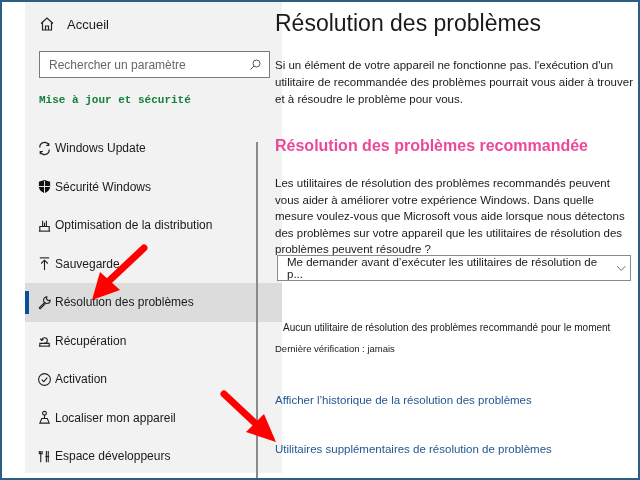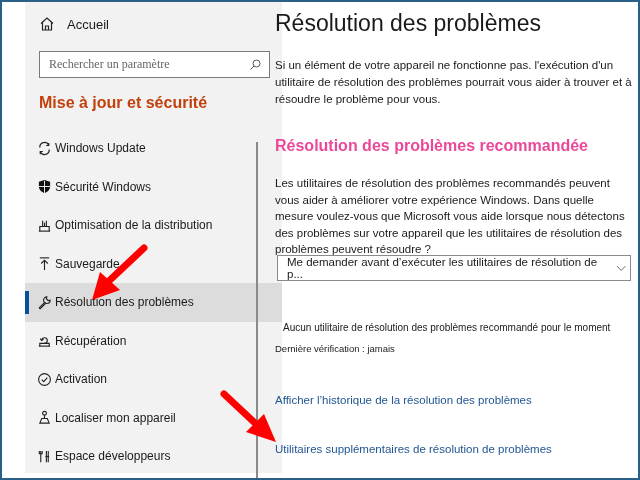--- a/index.html
+++ b/index.html
@@ -35,28 +35,28 @@
     .home svg { width: 16px; height: 16px; }
     .search {
       position: absolute; left: 14px; top: 51px;
       width: 231px; height: 27px;
       border: 1px solid #7a7a7a; background: #fff;
       display: flex; align-items: center; justify-content: space-between;
       padding: 0 8px 0 9px;
     }
     .search input {
       border: none; outline: none; background: transparent;
-      font-family: Liberation Serif, serif; font-size: 12px; color: #555;
+      font-family: Liberation Sans, sans-serif; font-size: 12px; color: #555;
       width: 190px;
     }
     .search input::placeholder { color: #666; }
     .search svg { width: 12px; height: 12px; }
     .section-title {
       position: absolute; left: 14px; top: 94px;
-      font-size: 16px; font-weight: bold; color: #c2410c;
+      font-size: 11px; font-weight: bold; color: #15803d; font-family: Liberation Mono, monospace;
     }
     .nav { position: absolute; left: 0; top: 129px; width: 257px; }
     .nav-item {
       height: 38.5px; display: flex; align-items: center;
       padding-left: 12px; gap: 3px; font-size: 12px; color: #1a1a1a;
       position: relative;
     }
     .nav-item.active { background: #dcdcdc; }
     .nav-item.active::before {
       content: ""; position: absolute; left: 0; top: 8px; bottom: 8px;
@@ -203,21 +203,21 @@
       </svg>
       <span>Espace développeurs</span>
     </div>
   </div>
 </div>
 
 <div class="divider"></div>
 
 <div class="main">
   <h1 class="page-title">Résolution des problèmes</h1>
-  <p class="intro">Si un élément de votre appareil ne fonctionne pas. l'exécution d'un utilitaire de résolution des problèmes pourrait vous aider à trouver et à résoudre le problème pour vous.</p>
+  <p class="intro">Si un élément de votre appareil ne fonctionne pas. l'exécution d'un utilitaire de recommandée des problèmes pourrait vous aider à trouver et à résoudre le problème pour vous.</p>
   <h2 class="sub-title">Résolution des problèmes recommandée</h2>
   <p class="desc">Les utilitaires de résolution des problèmes recommandés peuvent vous aider à améliorer votre expérience Windows. Dans quelle mesure voulez-vous que Microsoft vous aide lorsque nous détectons des problèmes sur votre appareil que les utilitaires de résolution des problèmes peuvent résoudre ?</p>
   <div class="dropdown">
     <span>Me demander avant d’exécuter les utilitaires de résolution de p...</span>
     <svg viewBox="0 0 11 8" fill="none" stroke="#666" stroke-width="1">
       <path d="M1 2 L5.5 6.5 L10 2"></path>
     </svg>
   </div>
   <p class="status">Aucun utilitaire de résolution des problèmes recommandé pour le moment</p>
   <div class="last-check">Dernière vérification : jamais</div>

